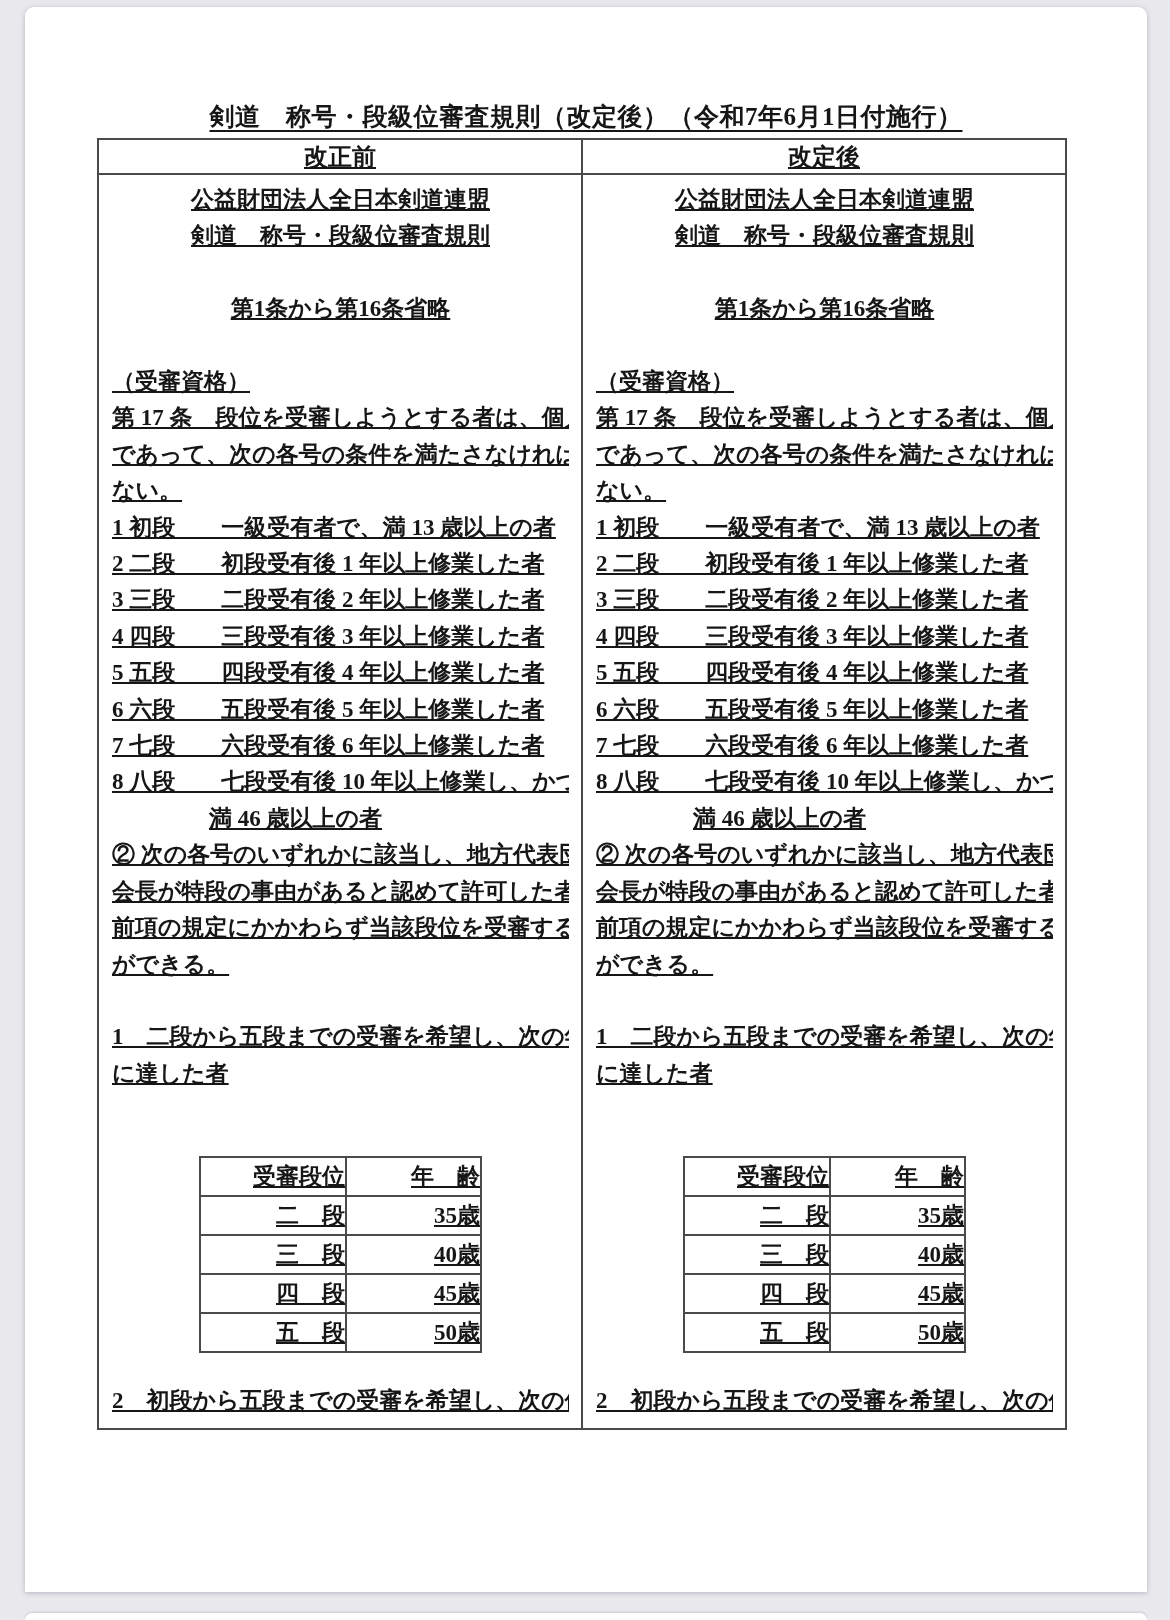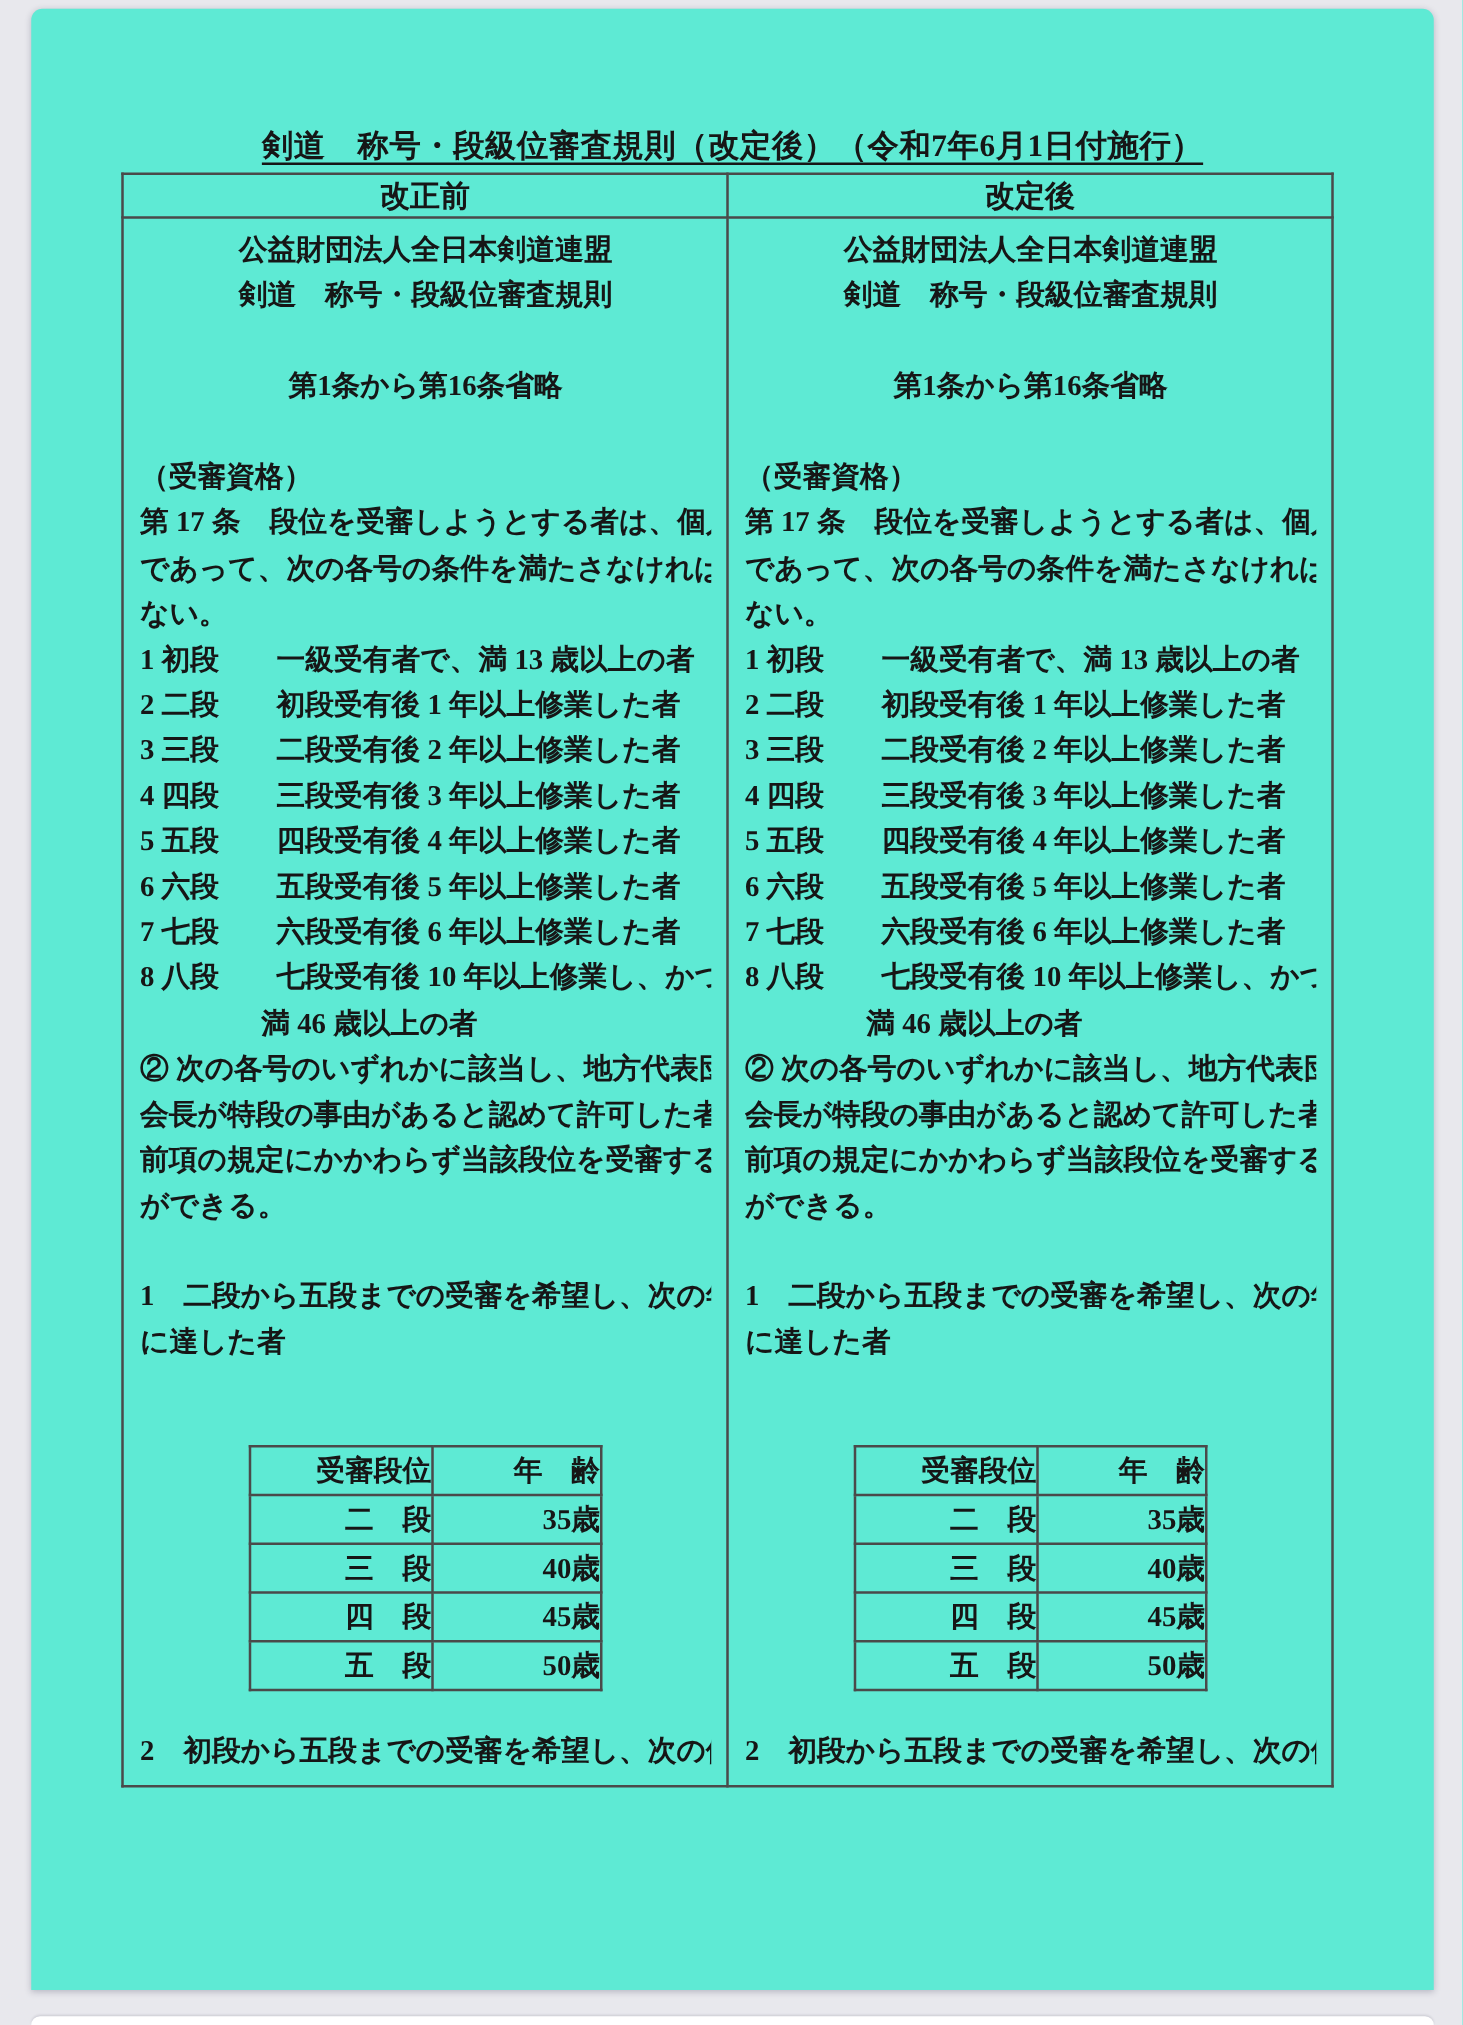--- a/index.html
+++ b/index.html
@@ -12,21 +12,21 @@
     width:1170px;height:1620px;
     background:#e8e8ed;
     overflow:hidden;
     font-family:"Liberation Serif","DejaVu Serif",serif;
     color:var(--ink);
     position:relative;
   }
   .page{
     position:absolute;left:25px;top:7px;
     width:1122px;height:1585px;
-    background:#5eead4;
+    background:#ffffff;
     border-radius:9px 9px 0 0;
     box-shadow:0 1px 5px rgba(40,40,70,.25);
   }
   .page-next{
     position:absolute;left:25px;top:1613px;
     width:1122px;height:7px;
     background:#ffffff;
     border-radius:9px 9px 0 0;
     box-shadow:0 -1px 2px rgba(40,40,70,.15);
   }
@@ -46,20 +46,21 @@
     font-weight:700;
     color:var(--red);
     letter-spacing:.5px;
     white-space:nowrap;
   }
   table.cmp{
     margin:5px 0 0 72px;
     width:970px;
     border-collapse:collapse;
     table-layout:fixed;
+    text-decoration:underline;
   }
   table.cmp th{
     border:2px solid var(--border);
     height:33px;
     font-size:24px;
     font-weight:700;
     text-align:center;
     vertical-align:middle;
     padding:0;
   }

